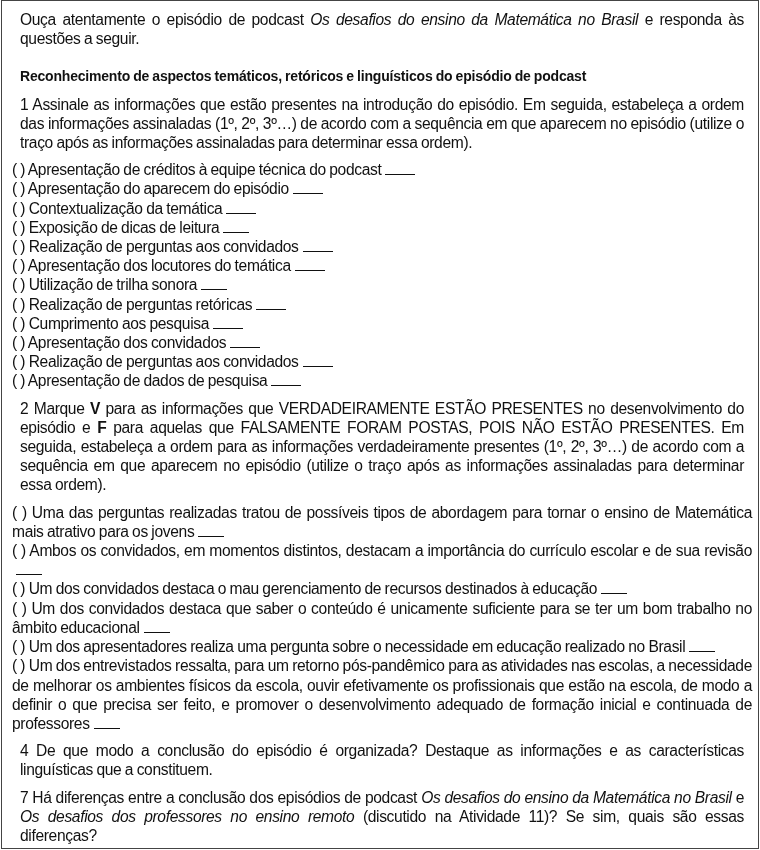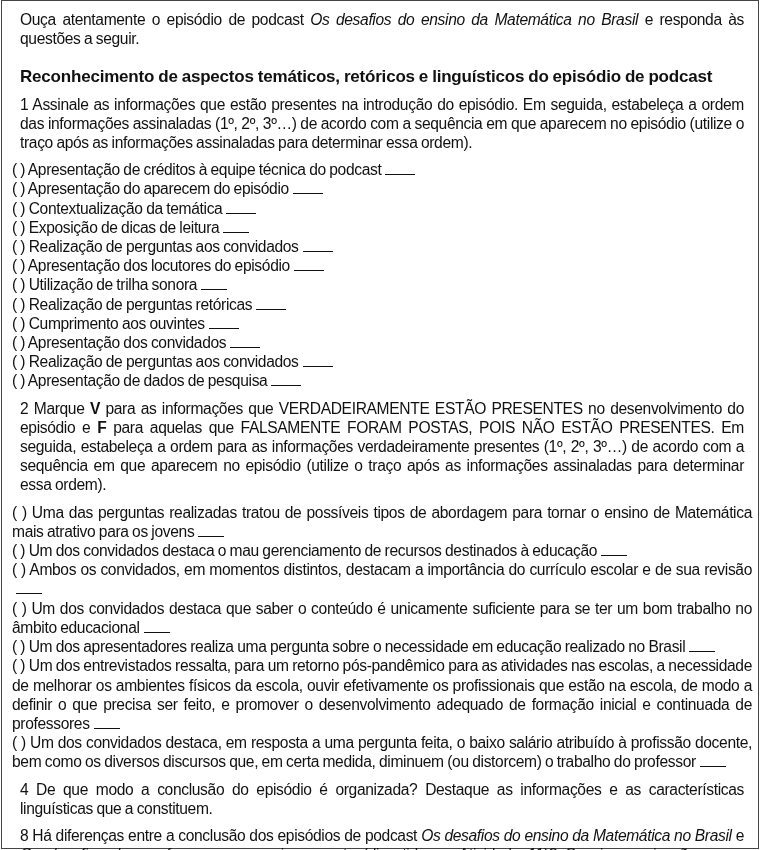--- a/index.html
+++ b/index.html
@@ -31,21 +31,21 @@
       margin: 8px;
     }
     .justify {
       text-align: justify;
     }
     .intro {
       margin-bottom: 19px;
     }
     .section-title {
       font-weight: bold;
-      font-size: 17px;
+      font-size: 14px;
       letter-spacing: -0.2px;
     }
     .b {
       font-weight: bold;
     }
     .i {
       font-style: italic;
     }
     .item {
       margin: 0;
@@ -73,38 +73,37 @@
   <p class="section-title">Reconhecimento de aspectos temáticos, retóricos e linguísticos do episódio de podcast</p>
 
   <p class="justify">1 Assinale as informações que estão presentes na introdução do episódio. Em seguida, estabeleça a ordem das informações assinaladas (1º, 2º, 3º…) de acordo com a sequência em que aparecem no episódio (utilize o traço após as informações assinaladas para determinar essa ordem).</p>
 
   <div>
     <p class="item"><span class="paren">( )</span> <span>Apresentação de créditos à equipe técnica do podcast</span><span class="blank long"></span></p>
     <p class="item"><span class="paren">( )</span> <span>Apresentação do aparecem do episódio</span><span class="blank long"></span></p>
     <p class="item"><span class="paren">( )</span> <span>Contextualização da temática</span><span class="blank long"></span></p>
     <p class="item"><span class="paren">( )</span> <span>Exposição de dicas de leitura</span><span class="blank short"></span></p>
     <p class="item"><span class="paren">( )</span> <span>Realização de perguntas aos convidados</span><span class="blank long"></span></p>
-    <p class="item"><span class="paren">( )</span> <span>Apresentação dos locutores do episódio</span><span class="blank long"></span></p>
+    <p class="item"><span class="paren">( )</span> <span>Apresentação dos locutores do temática</span><span class="blank long"></span></p>
     <p class="item"><span class="paren">( )</span> <span>Utilização de trilha sonora</span><span class="blank short"></span></p>
     <p class="item"><span class="paren">( )</span> <span>Realização de perguntas retóricas</span><span class="blank long"></span></p>
-    <p class="item"><span class="paren">( )</span> <span>Cumprimento aos ouvintes</span><span class="blank long"></span></p>
+    <p class="item"><span class="paren">( )</span> <span>Cumprimento aos pesquisa</span><span class="blank long"></span></p>
     <p class="item"><span class="paren">( )</span> <span>Apresentação dos convidados</span><span class="blank long"></span></p>
     <p class="item"><span class="paren">( )</span> <span>Realização de perguntas aos convidados</span><span class="blank long"></span></p>
     <p class="item"><span class="paren">( )</span> <span>Apresentação de dados de pesquisa</span><span class="blank long"></span></p>
   </div>
 
   <p class="justify"><span>2 Marque </span><span class="b">V</span><span> para as informações que </span><span>VERDADEIRAMENTE ESTÃO PRESENTES</span><span> no desenvolvimento do episódio e </span><span class="b">F</span><span> para aquelas que </span><span>FALSAMENTE FORAM POSTAS, POIS NÃO ESTÃO PRESENTES.</span><span> Em seguida, estabeleça a ordem para as informações verdadeiramente presentes (1º, 2º, 3º…) de acordo com a sequência em que aparecem no episódio (utilize o traço após as informações assinaladas para determinar essa ordem).</span></p>
 
   <div>
     <p class="item justify"><span class="paren">( )</span> <span>Uma das perguntas realizadas tratou de possíveis tipos de abordagem para tornar o ensino de Matemática mais atrativo para os jovens</span><span class="blank short"></span></p>
+    <p class="item justify"><span class="paren">( )</span> <span>Ambos os convidados, em momentos distintos, destacam a importância do currículo escolar e de sua revisão</span><span class="blank short"></span></p>
     <p class="item justify"><span class="paren">( )</span> <span>Um dos convidados destaca o mau gerenciamento de recursos destinados à educação</span><span class="blank short"></span></p>
-    <p class="item justify"><span class="paren">( )</span> <span>Ambos os convidados, em momentos distintos, destacam a importância do currículo escolar e de sua revisão</span><span class="blank short"></span></p>
     <p class="item justify"><span class="paren">( )</span> <span>Um dos convidados destaca que saber o conteúdo é unicamente suficiente para se ter um bom trabalho no âmbito educacional</span><span class="blank short"></span></p>
     <p class="item justify"><span class="paren">( )</span> <span>Um dos apresentadores realiza uma pergunta sobre o necessidade em educação realizado no Brasil</span><span class="blank short"></span></p>
     <p class="item justify"><span class="paren">( )</span> <span>Um dos entrevistados ressalta, para um retorno pós-pandêmico para as atividades nas escolas, a necessidade de melhorar os ambientes físicos da escola, ouvir efetivamente os profissionais que estão na escola, de modo a definir o que precisa ser feito, e promover o desenvolvimento adequado de formação inicial e continuada de professores</span><span class="blank short"></span></p>
-    <p class="item justify"><span class="paren">( )</span> <span>Um dos convidados destaca, em resposta a uma pergunta feita, o baixo salário atribuído à profissão docente, bem como os diversos discursos que, em certa medida, diminuem (ou distorcem) o trabalho do professor</span><span class="blank short"></span></p>
   </div>
 
   <p class="justify">4 De que modo a conclusão do episódio é organizada? Destaque as informações e as características linguísticas  que a constituem.</p>
 
-  <p class="justify"><span>8 Há diferenças entre a conclusão dos episódios de podcast </span><span class="i">Os desafios do ensino da Matemática no Brasil</span><span> e </span><span class="i">Os desafios dos professores no ensino remoto</span><span> (discutido na Atividade 11)? Se sim, quais são essas diferenças?</span></p>
+  <p class="justify"><span>7 Há diferenças entre a conclusão dos episódios de podcast </span><span class="i">Os desafios do ensino da Matemática no Brasil</span><span> e </span><span class="i">Os desafios dos professores no ensino remoto</span><span> (discutido na Atividade 11)? Se sim, quais são essas diferenças?</span></p>
 
 </div>
 
 </body></html>

